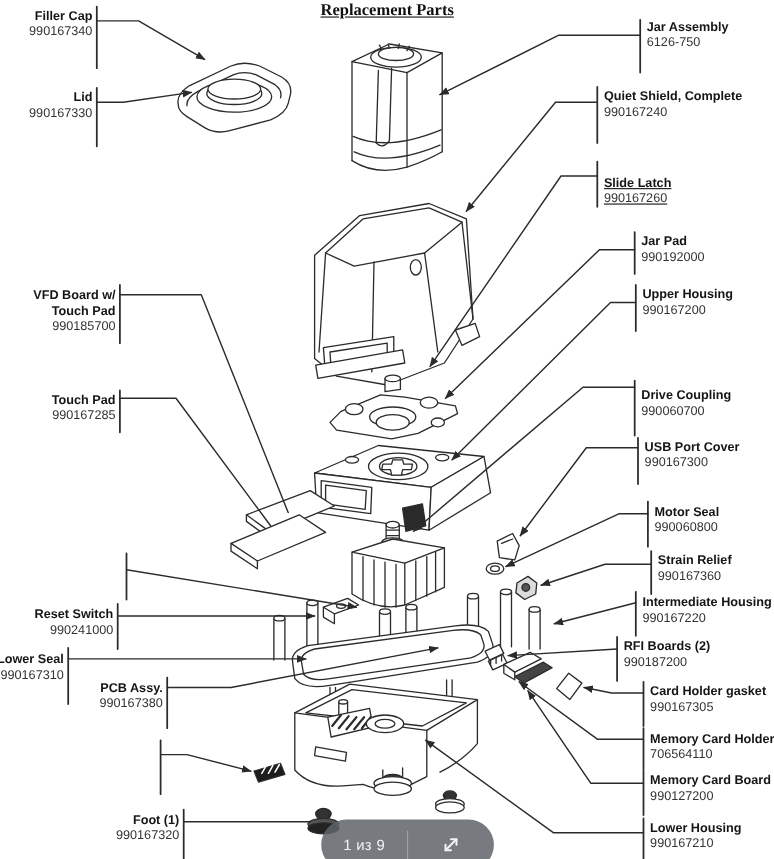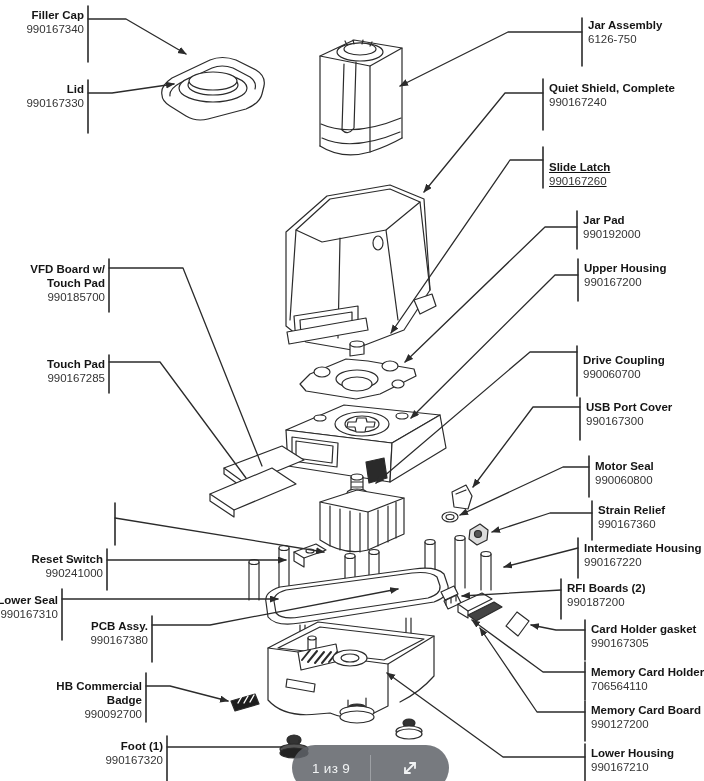--- a/index.html
+++ b/index.html
@@ -21,20 +21,21 @@
         color:#f1f3f4;}
   .page-ind{width:78px;text-align:center;font-size:13.5px;letter-spacing:.3px;}
   .pill-div{width:1px;height:27px;background:rgba(241,243,244,0.32);}
   .expand-btn{flex:1;display:flex;align-items:center;justify-content:center;cursor:pointer;height:100%;}
 </style>
 </head>
 <body>
 
 <div class="stage">
 
+  <div class="title">Replacement Parts</div>
 
   <svg class="art" width="704" height="781" viewBox="0 0 704 781" fill="none" stroke="#2b2b2b" stroke-width="1.2" stroke-linejoin="round" stroke-linecap="round">
     <defs>
       <marker id="ah" markerWidth="9" markerHeight="8" refX="8" refY="3.5" orient="auto" markerUnits="userSpaceOnUse">
         <path d="M0,0 L9,3.5 L0,7 Z" fill="#2b2b2b" stroke="none"></path>
       </marker>
     </defs>
 
     <g fill="#fff">
       <path d="M162,95 Q160,86 172,78 L210,60 Q222,55 236,60 L256,70 Q266,76 264,86 L262,94 Q260,103 246,109 L208,119 Q196,122 186,116 L170,106 Q162,101 162,95 Z"></path>
@@ -258,24 +259,20 @@
     <div class="pnum">990241000</div>
   </div>
   <div class="plabel l" style="right:646px;top:593px;">
     <div class="pname">Lower Seal</div>
     <div class="pnum">990167310</div>
   </div>
   <div class="plabel l" style="right:556px;top:619px;">
     <div class="pname">PCB Assy.</div>
     <div class="pnum">990167380</div>
   </div>
-  <div class="plabel l wrap" style="right:562px;top:679px;width:100px;">
-    <div class="pname">HB Commercial Badge</div>
-    <div class="pnum">990092700</div>
-  </div>
   <div class="plabel l" style="right:541px;top:739px;">
     <div class="pname">Foot (1)</div>
     <div class="pnum">990167320</div>
   </div>
 
   <div class="plabel r" style="left:588px;top:18px;">
     <div class="pname">Jar Assembly</div>
     <div class="pnum">6126-750</div>
   </div>
   <div class="plabel r" style="left:549px;top:81px;">

